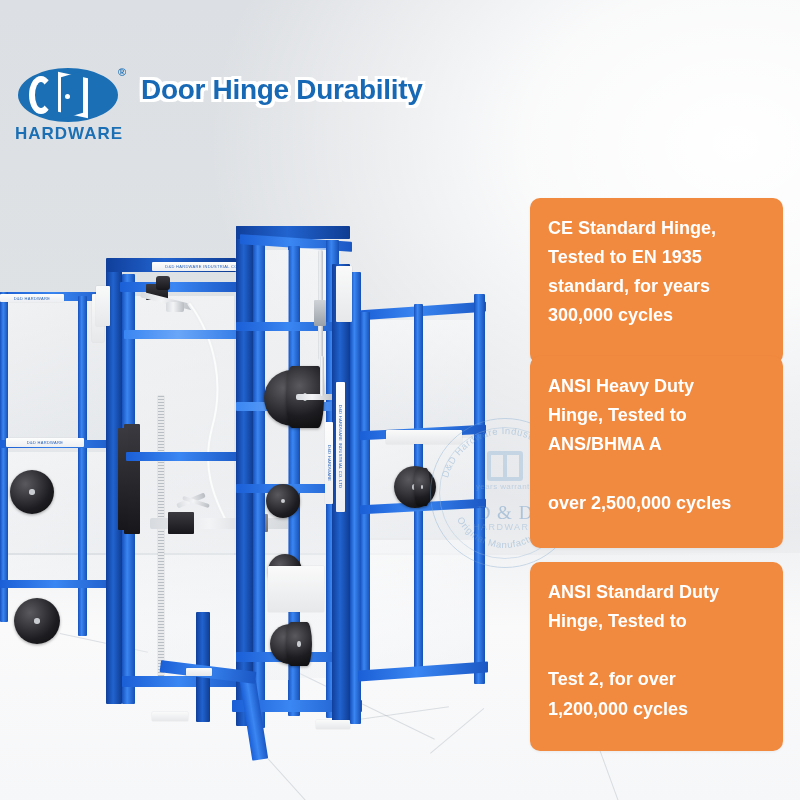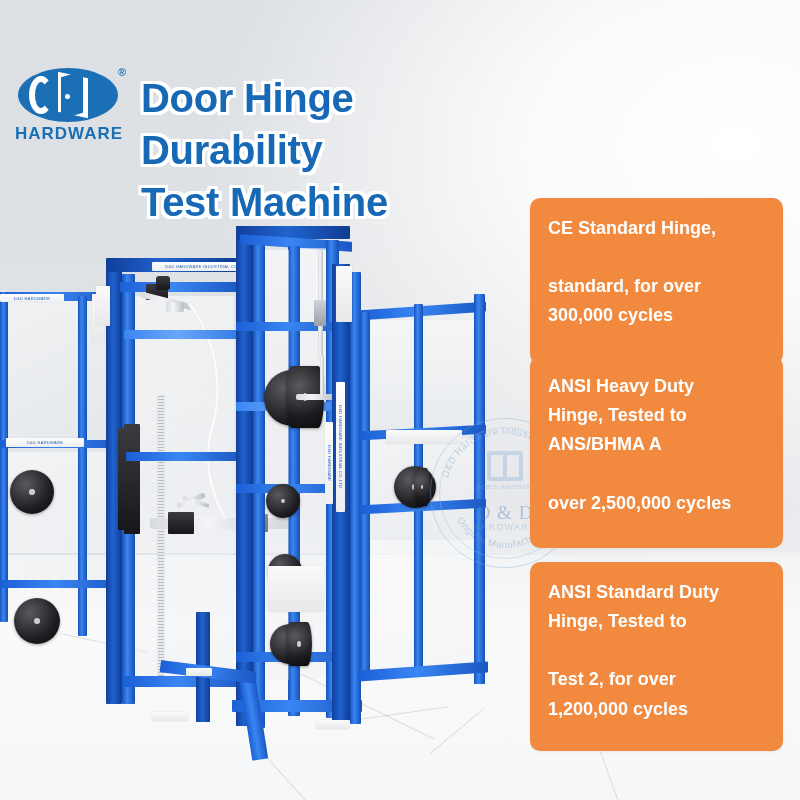--- a/index.html
+++ b/index.html
@@ -61,21 +61,21 @@
      background:#ffffff; transform:skewY(12deg); }
   .logo-door2{ position:absolute; left:43px; top:6px; width:22px; height:42px;
      background:#1a6fb5; transform:skewY(-16deg); }
   .logo-knob{ position:absolute; left:47px; top:26px; width:5px; height:5px; border-radius:50%; background:#ffffff;}
   .logo-reg{ position:absolute; left:104px; top:0px; font-size:11px; color:#1a6fb5; font-weight:bold; }
   .logo-word{ position:absolute; left:0px; top:58px; width:110px; text-align:center;
      font-size:17px; font-weight:bold; color:#1a6fb5; letter-spacing:1px; }
 
   .title{
     position:absolute; left:141px; top:72px; width:400px;
-    font-size:40px; font-weight:bold; line-height:1.30; color:#1769b5;
+    font-size:28px; font-weight:bold; line-height:1.30; color:#1769b5;
     letter-spacing:-0.3px;
     text-shadow:
       -2px -2px 0 #fff, 2px -2px 0 #fff, -2px 2px 0 #fff, 2px 2px 0 #fff,
       -3px 0 0 #fff, 3px 0 0 #fff, 0 -3px 0 #fff, 0 3px 0 #fff,
       -3px -3px 0 #fff, 3px -3px 0 #fff, -3px 3px 0 #fff, 3px 3px 0 #fff;
   }
   .title .ln{ display:block; }
 
   
   .card{
@@ -250,27 +250,26 @@
       <div class="logo-door"></div>
       <div class="logo-door2"></div>
       <div class="logo-knob"></div>
     </div>
     <div class="logo-reg">®</div>
     <div class="logo-word">HARDWARE</div>
   </div>
 
   <h1 class="title">
     <span class="ln">Door Hinge Durability</span>
-    <span class="ln">Test Machine</span>
   </h1>
 
   <div class="card" id="card1">
     <span>CE Standard Hinge,</span><br>
-    <br>
-    <span>standard, for over</span><br>
+    <span>Tested to EN 1935</span><br>
+    <span>standard, for years</span><br>
     <span>300,000 cycles</span>
   </div>
 
   <div class="card" id="card2">
     <span>ANSI Heavy Duty</span><br>
     <span>Hinge, Tested to</span><br>
     <span>ANS/BHMA A</span><br>
     <br>
     <span>over 2,500,000 cycles</span>
   </div>

